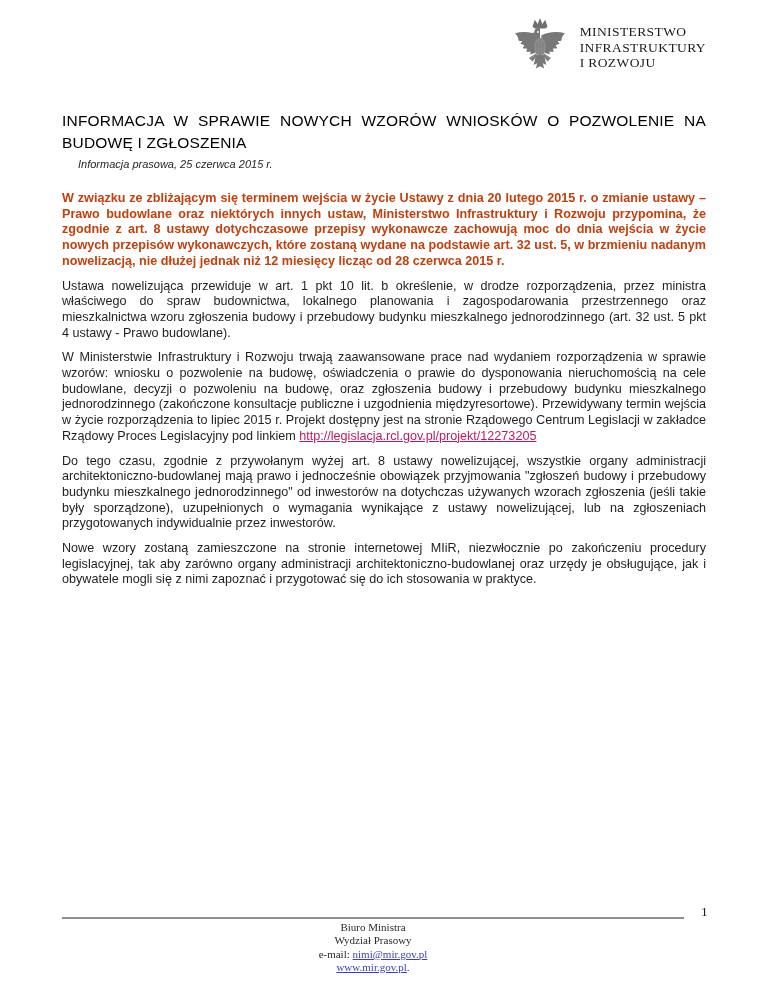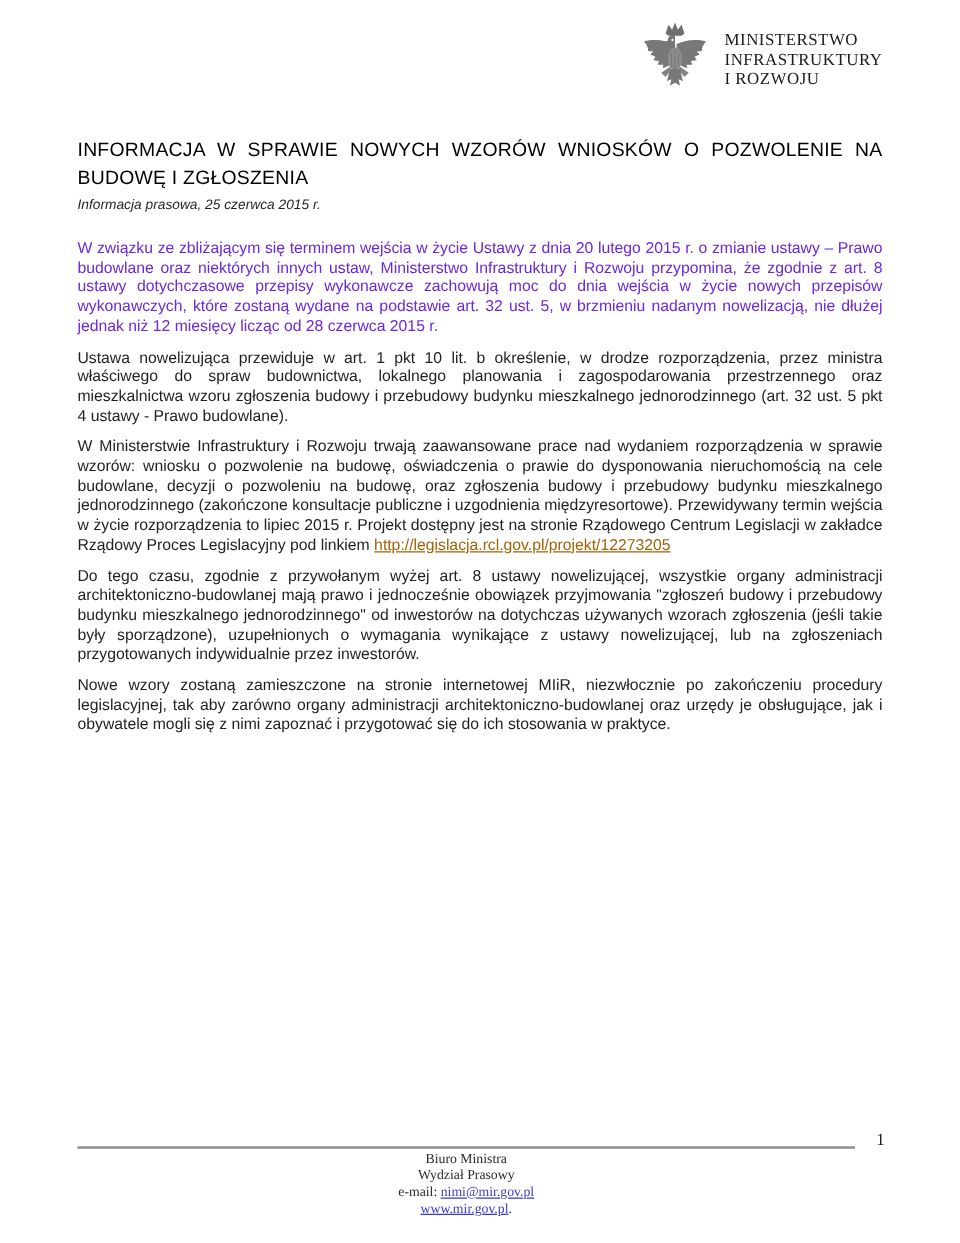--- a/index.html
+++ b/index.html
@@ -41,36 +41,36 @@
   .doc-title {
     margin: 0;
     font-size: 15.5px;
     font-weight: normal;
     line-height: 21.5px;
     letter-spacing: 0.2px;
     color: #000000;
     text-align: justify;
   }
   .dateline {
-    margin: 5px 0 0;
+    margin: 5px 16px 0;
     font-size: 11px;
     font-style: italic;
     color: #1f1f1f;
   }
   .body-text { margin-top: 21px; }
   p.para {
     margin: 0 0 9px;
     font-size: 12.6px;
     line-height: 15.7px;
     text-align: justify;
     color: #1f1f1f;
   }
-  p.para.bold { font-weight: normal; color: #6d28d9; }
+  p.para.bold { font-weight: bold; color: #c2410c; }
   a.body-link {
-    color: #a16207;
+    color: #be185d;
     text-decoration: underline;
     word-break: break-all;
   }
   
   .footer-rule {
     position: absolute;
     top: 917px;
     left: 62px;
     width: 622px;
     height: 2px;

